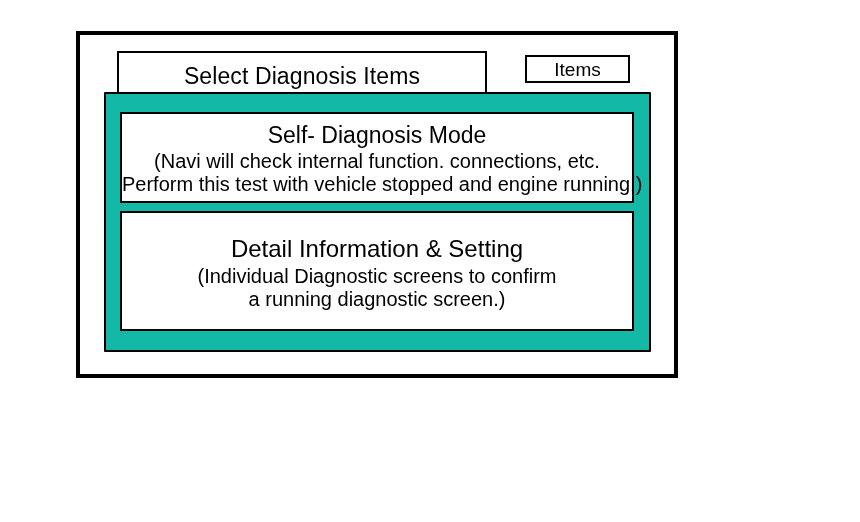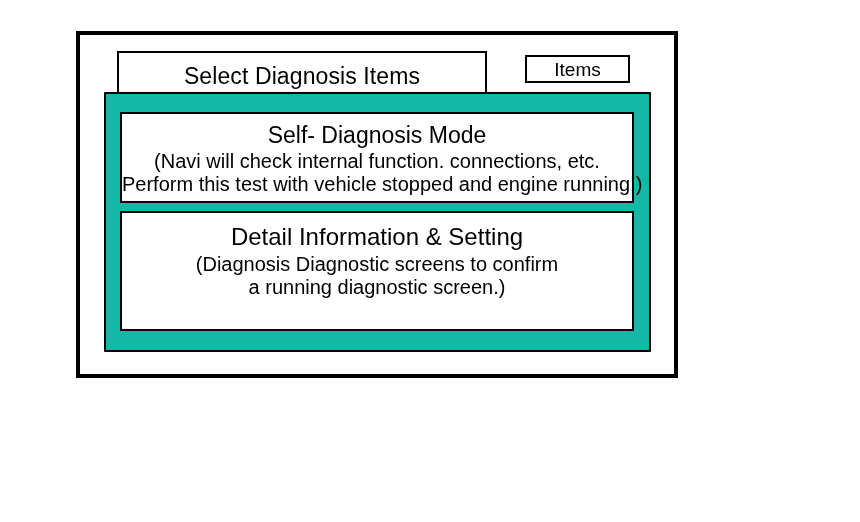--- a/index.html
+++ b/index.html
@@ -123,20 +123,21 @@
     font-size: 20px;
     line-height: 23px;
     white-space: nowrap;
   }
   .panel-detail-info .panel-inner {
     padding-top: 8px;
   }
   .panel-detail-info .panel-heading {
     font-size: 24px;
     line-height: 32px;
+    margin-top: 12px;
   }
 </style>
 </head>
 <body>
 
 <div class="device-frame">
 
   <div class="header-row">
 
     <div class="title-box">
@@ -155,20 +156,20 @@
       <div class="panel-inner">
         <div class="panel-heading">Self- Diagnosis Mode</div>
         <div class="panel-desc-line">(Navi will check internal function. connections, etc.</div>
         <div class="panel-desc-line">Perform this test with vehicle stopped and engine running.)</div>
       </div>
     </div>
 
     <div class="option-panel panel-detail-info">
       <div class="panel-inner">
         <div class="panel-heading">Detail Information &amp; Setting</div>
-        <div class="panel-desc-line">(Diagnosis Diagnostic screens to confirm</div>
+        <div class="panel-desc-line">(Individual Diagnostic screens to confirm</div>
         <div class="panel-desc-line">a running diagnostic screen.)</div>
       </div>
     </div>
 
   </div>
 
 </div>
 
 </body></html>

